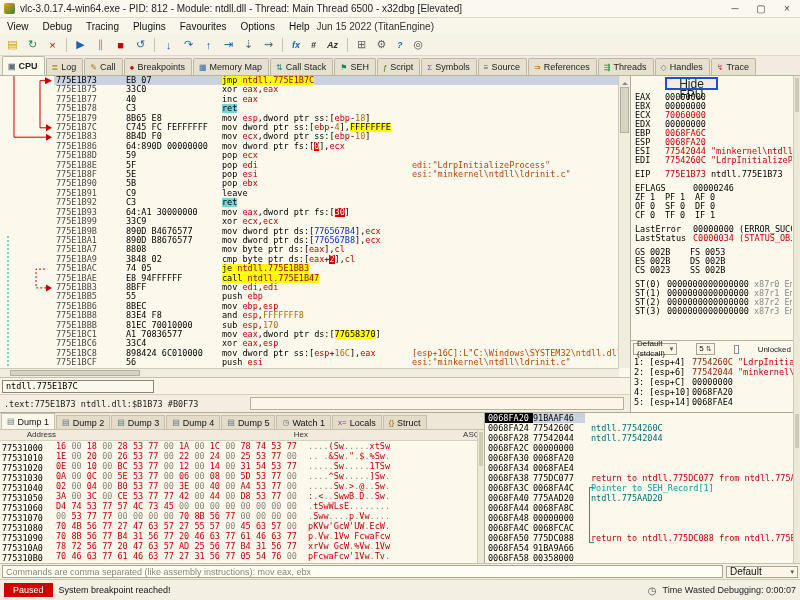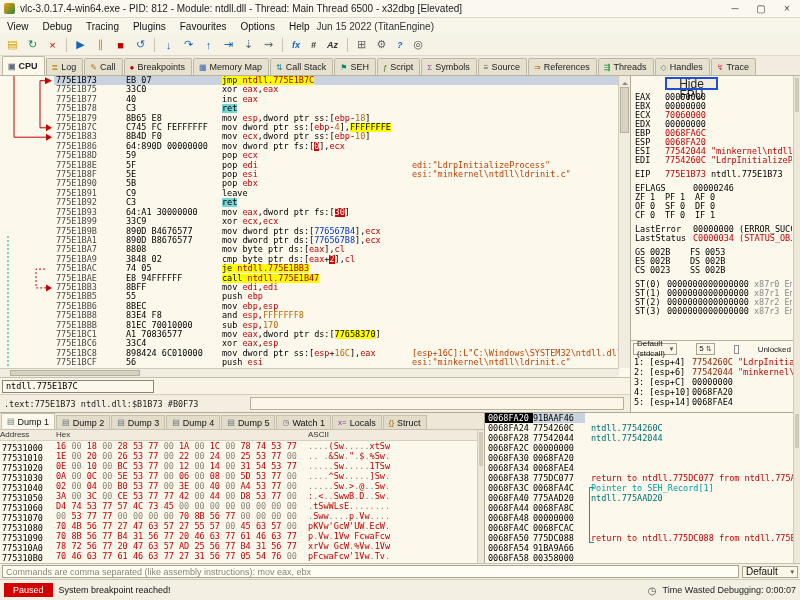--- a/index.html
+++ b/index.html
@@ -105,21 +105,21 @@
 .a-com.str{color:#c10000}
 #regs-scroll{left:793px;top:76px;height:336px}
 
 
 #dump{position:absolute;left:0;top:412px;width:484px;height:151px;background:#fdf8ec;border-top:1px solid #b0aa98}
 #dump-tabs{height:17px;display:flex;align-items:flex-end;background:#ece7d6;border-bottom:1px solid #c5bfae;padding-left:1px}
 .dtab{display:flex;align-items:center;gap:3px;padding:1px 5px;font-size:9px;border:1px solid #c5bfae;border-bottom:none;background:#e2dcc9;margin-right:1px;height:14px;white-space:nowrap}
 .dtab.active{background:#fdf8ec;height:16px}
 .dtab-ico{font-size:8px}
 #dump-head{height:11px;background:#f0ebdc;border-bottom:1px solid #d5cfbd;font-size:8px;color:#333;display:flex}
-#dump-head span{display:inline-block;text-align:left}
+#dump-head span{display:inline-block;text-align:right}
 .dh-addr{width:56px}
 .dh-hex{width:252px}
 .dh-asc{flex:1}
 #dump-rows{overflow:hidden}
 .dumprow{height:10px;line-height:10px;font-family:"DejaVu Sans Mono",monospace;font-size:8.5px;white-space:nowrap}
 .d-addr{display:inline-block;width:56px;padding-left:2px;color:#000}
 .d-hex{display:inline-block;width:252px;overflow:hidden}
 .d-asc{display:inline-block;overflow:hidden}
 .hx{color:#c10000}
 .hx0{color:#8a8578}
@@ -138,21 +138,21 @@
 .s-com.ret{color:#c10000}
 .s-com.seh{color:#00a0a0}
 .s-com.mod{color:#007070}
 #seh-bracket{position:absolute;left:104px;top:74px;width:5px;height:56px;border-left:1px solid #00a0a0;border-top:1px solid #00a0a0;border-bottom:1px solid #00a0a0}
 #stack-scroll{left:793px;top:412px;height:151px}
 
 
 #cmd{position:absolute;left:0;top:563px;width:800px;height:16px;background:#f3efe3;border-top:1px solid #c5bfae;display:flex;align-items:center;padding:0 2px;gap:3px}
 #cmd-input{flex:1;height:13px;border:1px solid #a9a390;background:#fffdf4;font-size:9px;padding:0 3px;font-family:"Liberation Sans",sans-serif;color:#333}
 #cmd-input::placeholder{color:#8a8578}
-#cmd-profile{width:56px;justify-content:space-between}
+#cmd-profile{width:72px;justify-content:space-between}
 #status{position:absolute;left:0;top:579px;width:800px;height:21px;background:#f3efe3;border-top:1px solid #cfc9b8;display:flex;align-items:center;font-size:9px;gap:6px;padding:0 4px}
 #status-badge{background:#d40000;color:#fff;padding:2px 9px;font-size:9px}
 #status-msg{color:#111}
 .flex-sp{flex:1}
 #clock-icon{color:#555;font-size:10px}
 #status-time{color:#222}
 
 
 .jline{stroke:#c40000;fill:none;stroke-width:1}
 .jdash{stroke-dasharray:2 2}

